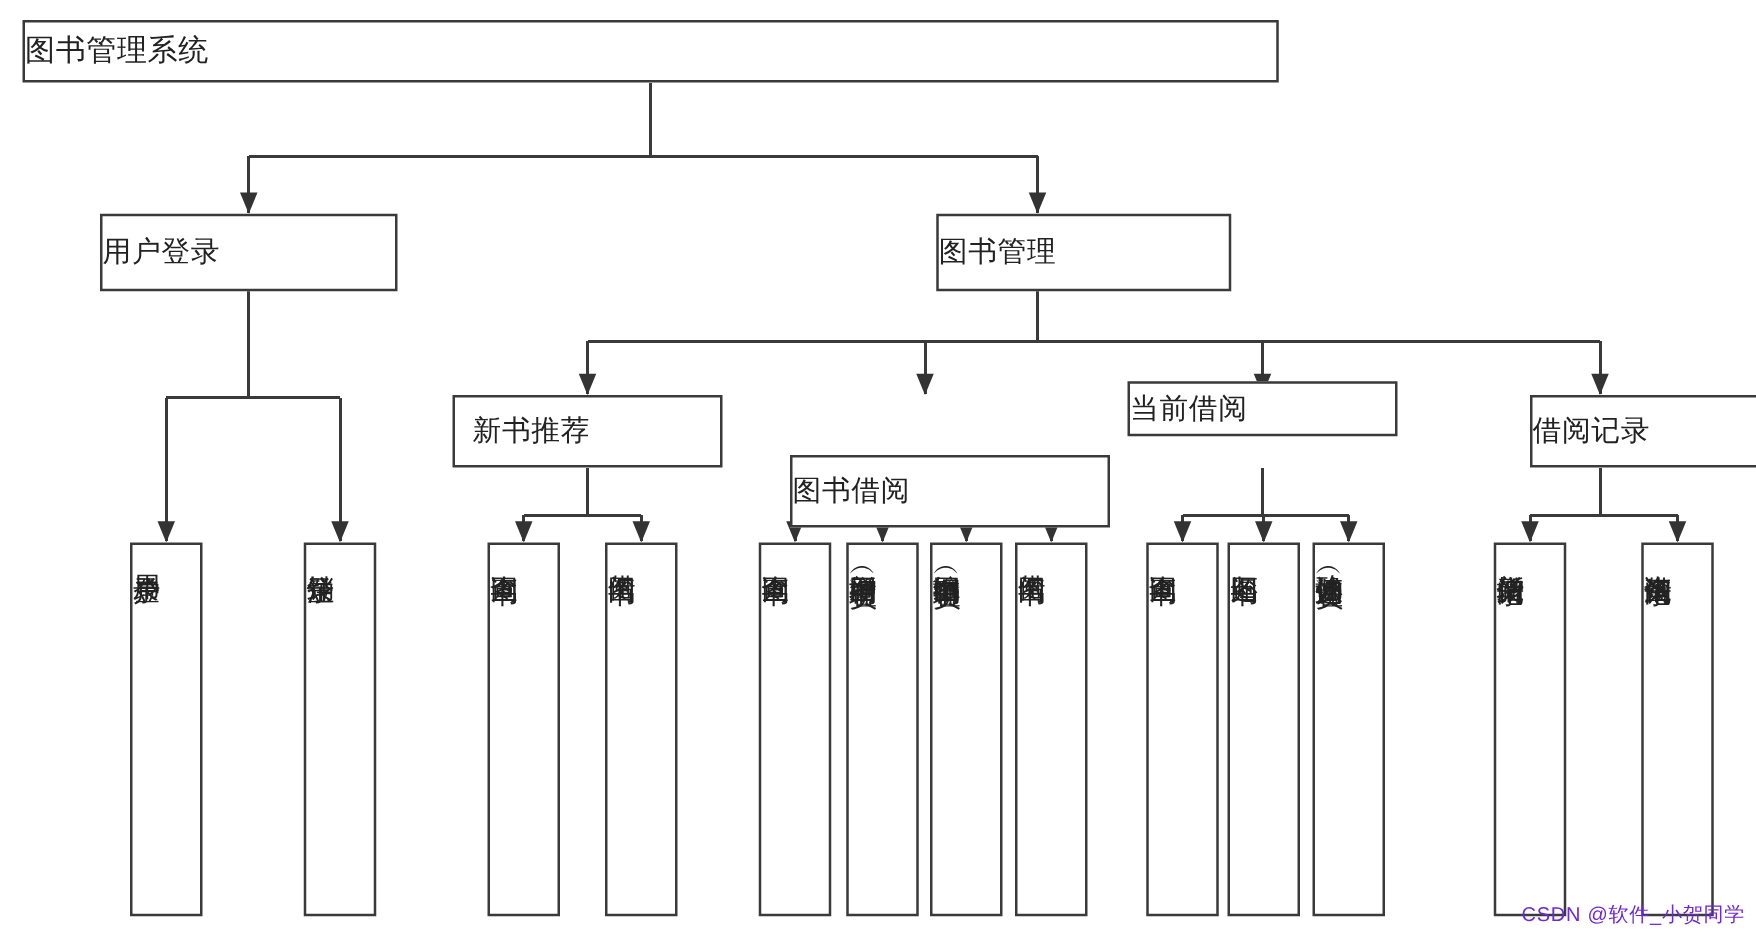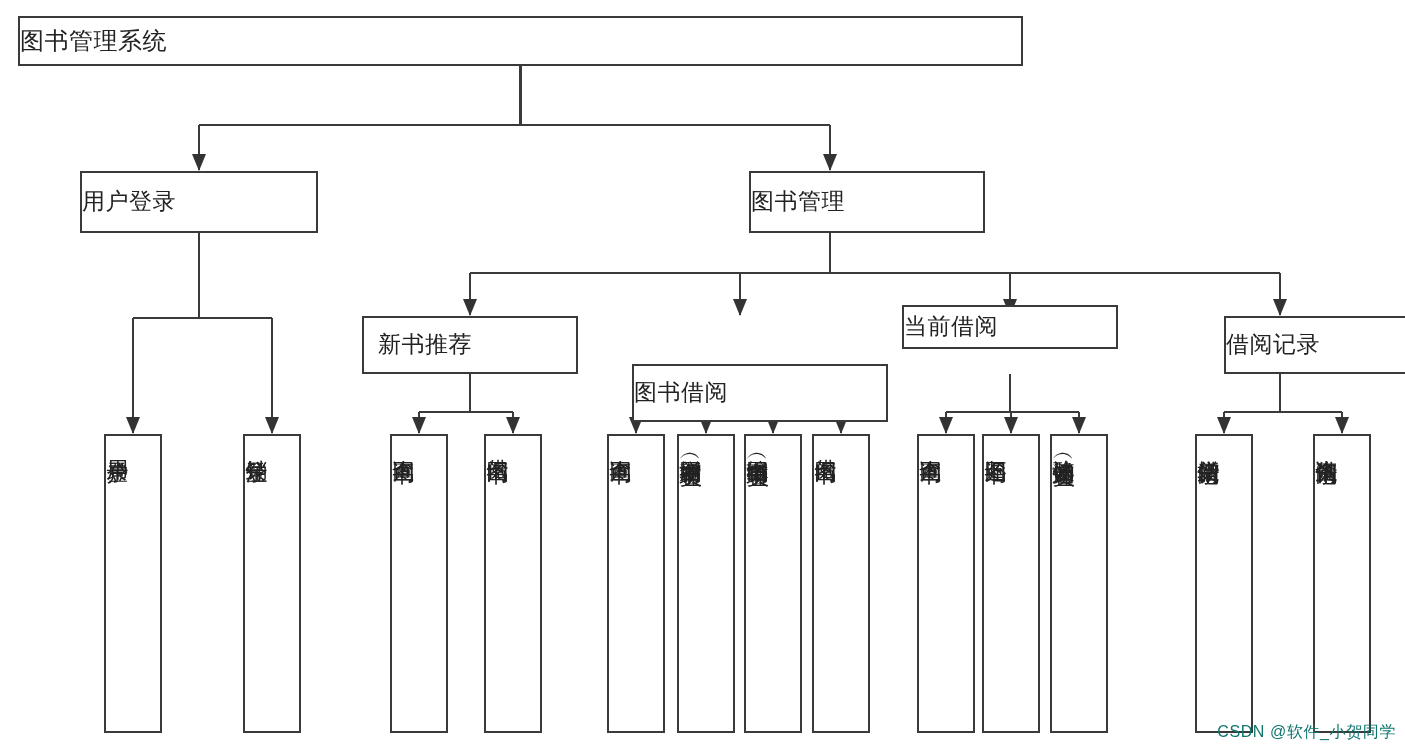--- a/index.html
+++ b/index.html
@@ -61,21 +61,21 @@
   }
   .node-box.level-0 .node-label { font-size: 24px; }
   .node-box.level-1 .node-label { font-size: 23px; }
   .node-box.level-2 .node-label { font-size: 23px; }
 
   #watermark {
     position: absolute;
     right: 9px;
     bottom: 4px;
     font-size: 16px;
-    color: #0f766e;
+    color: #6d28d9;
     letter-spacing: 0.6px;
     white-space: nowrap;
     pointer-events: none;
   }
 </style>
 </head>
 <body>
 
 <div id="diagram-root">
 

